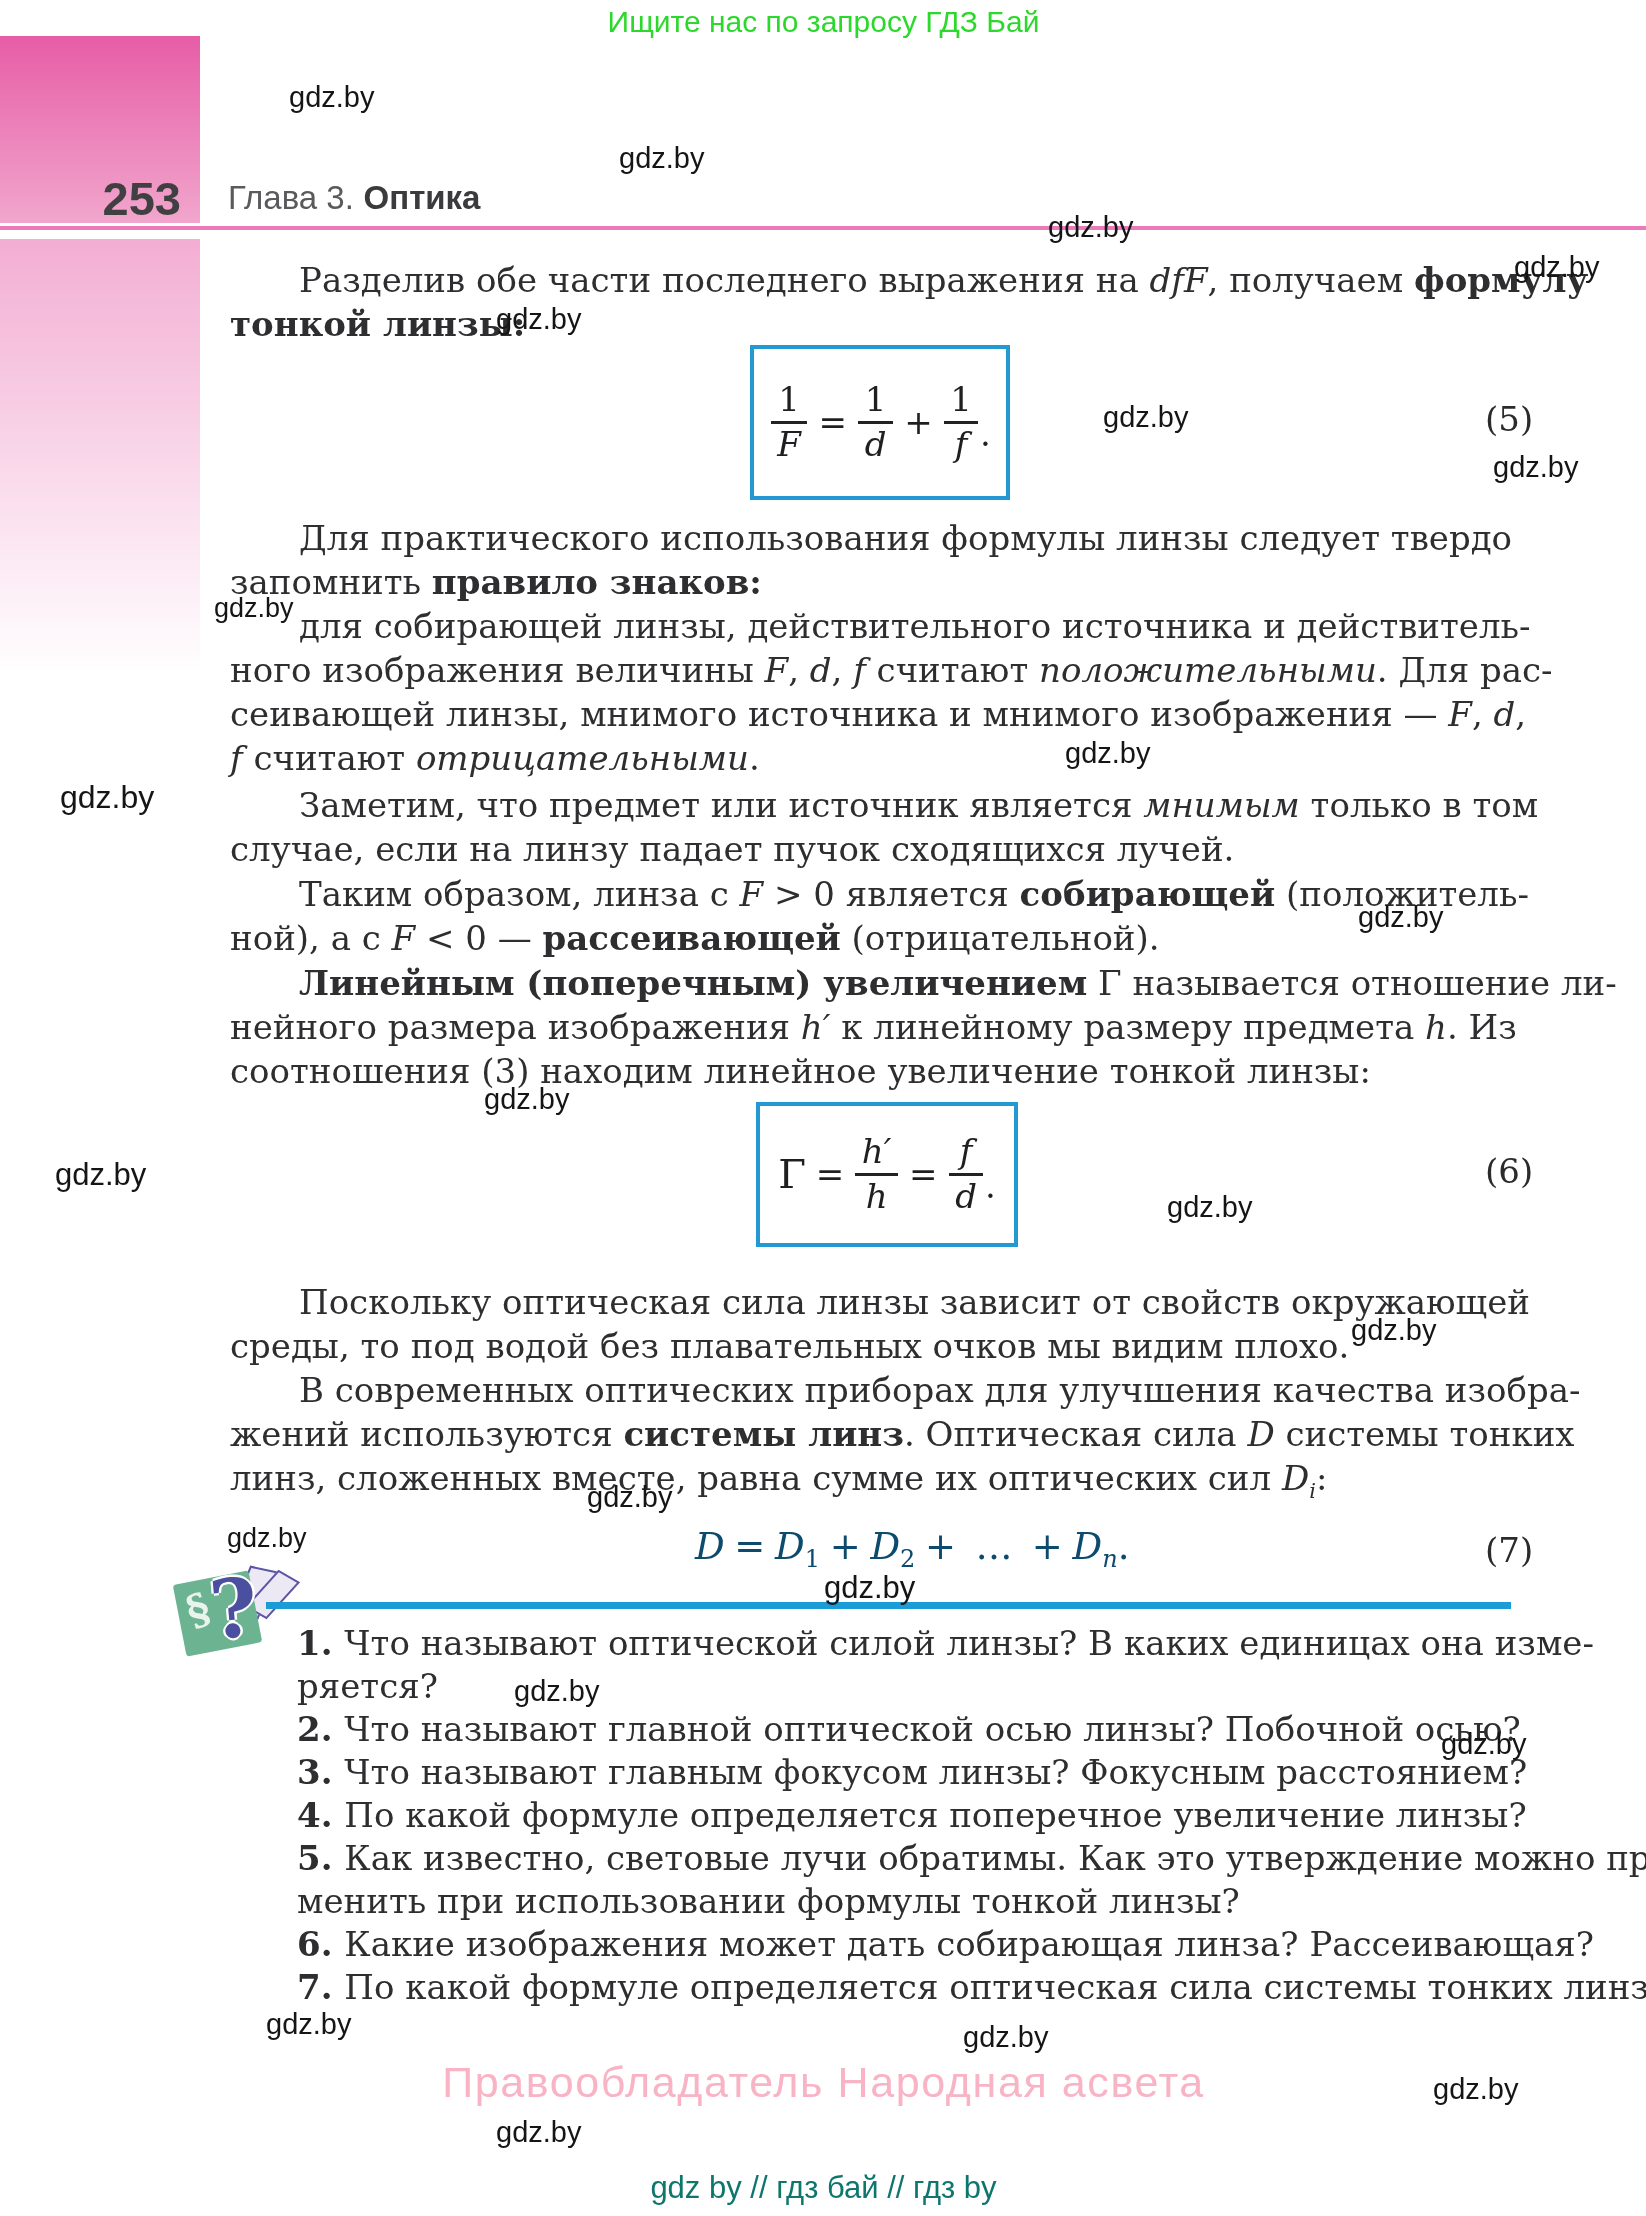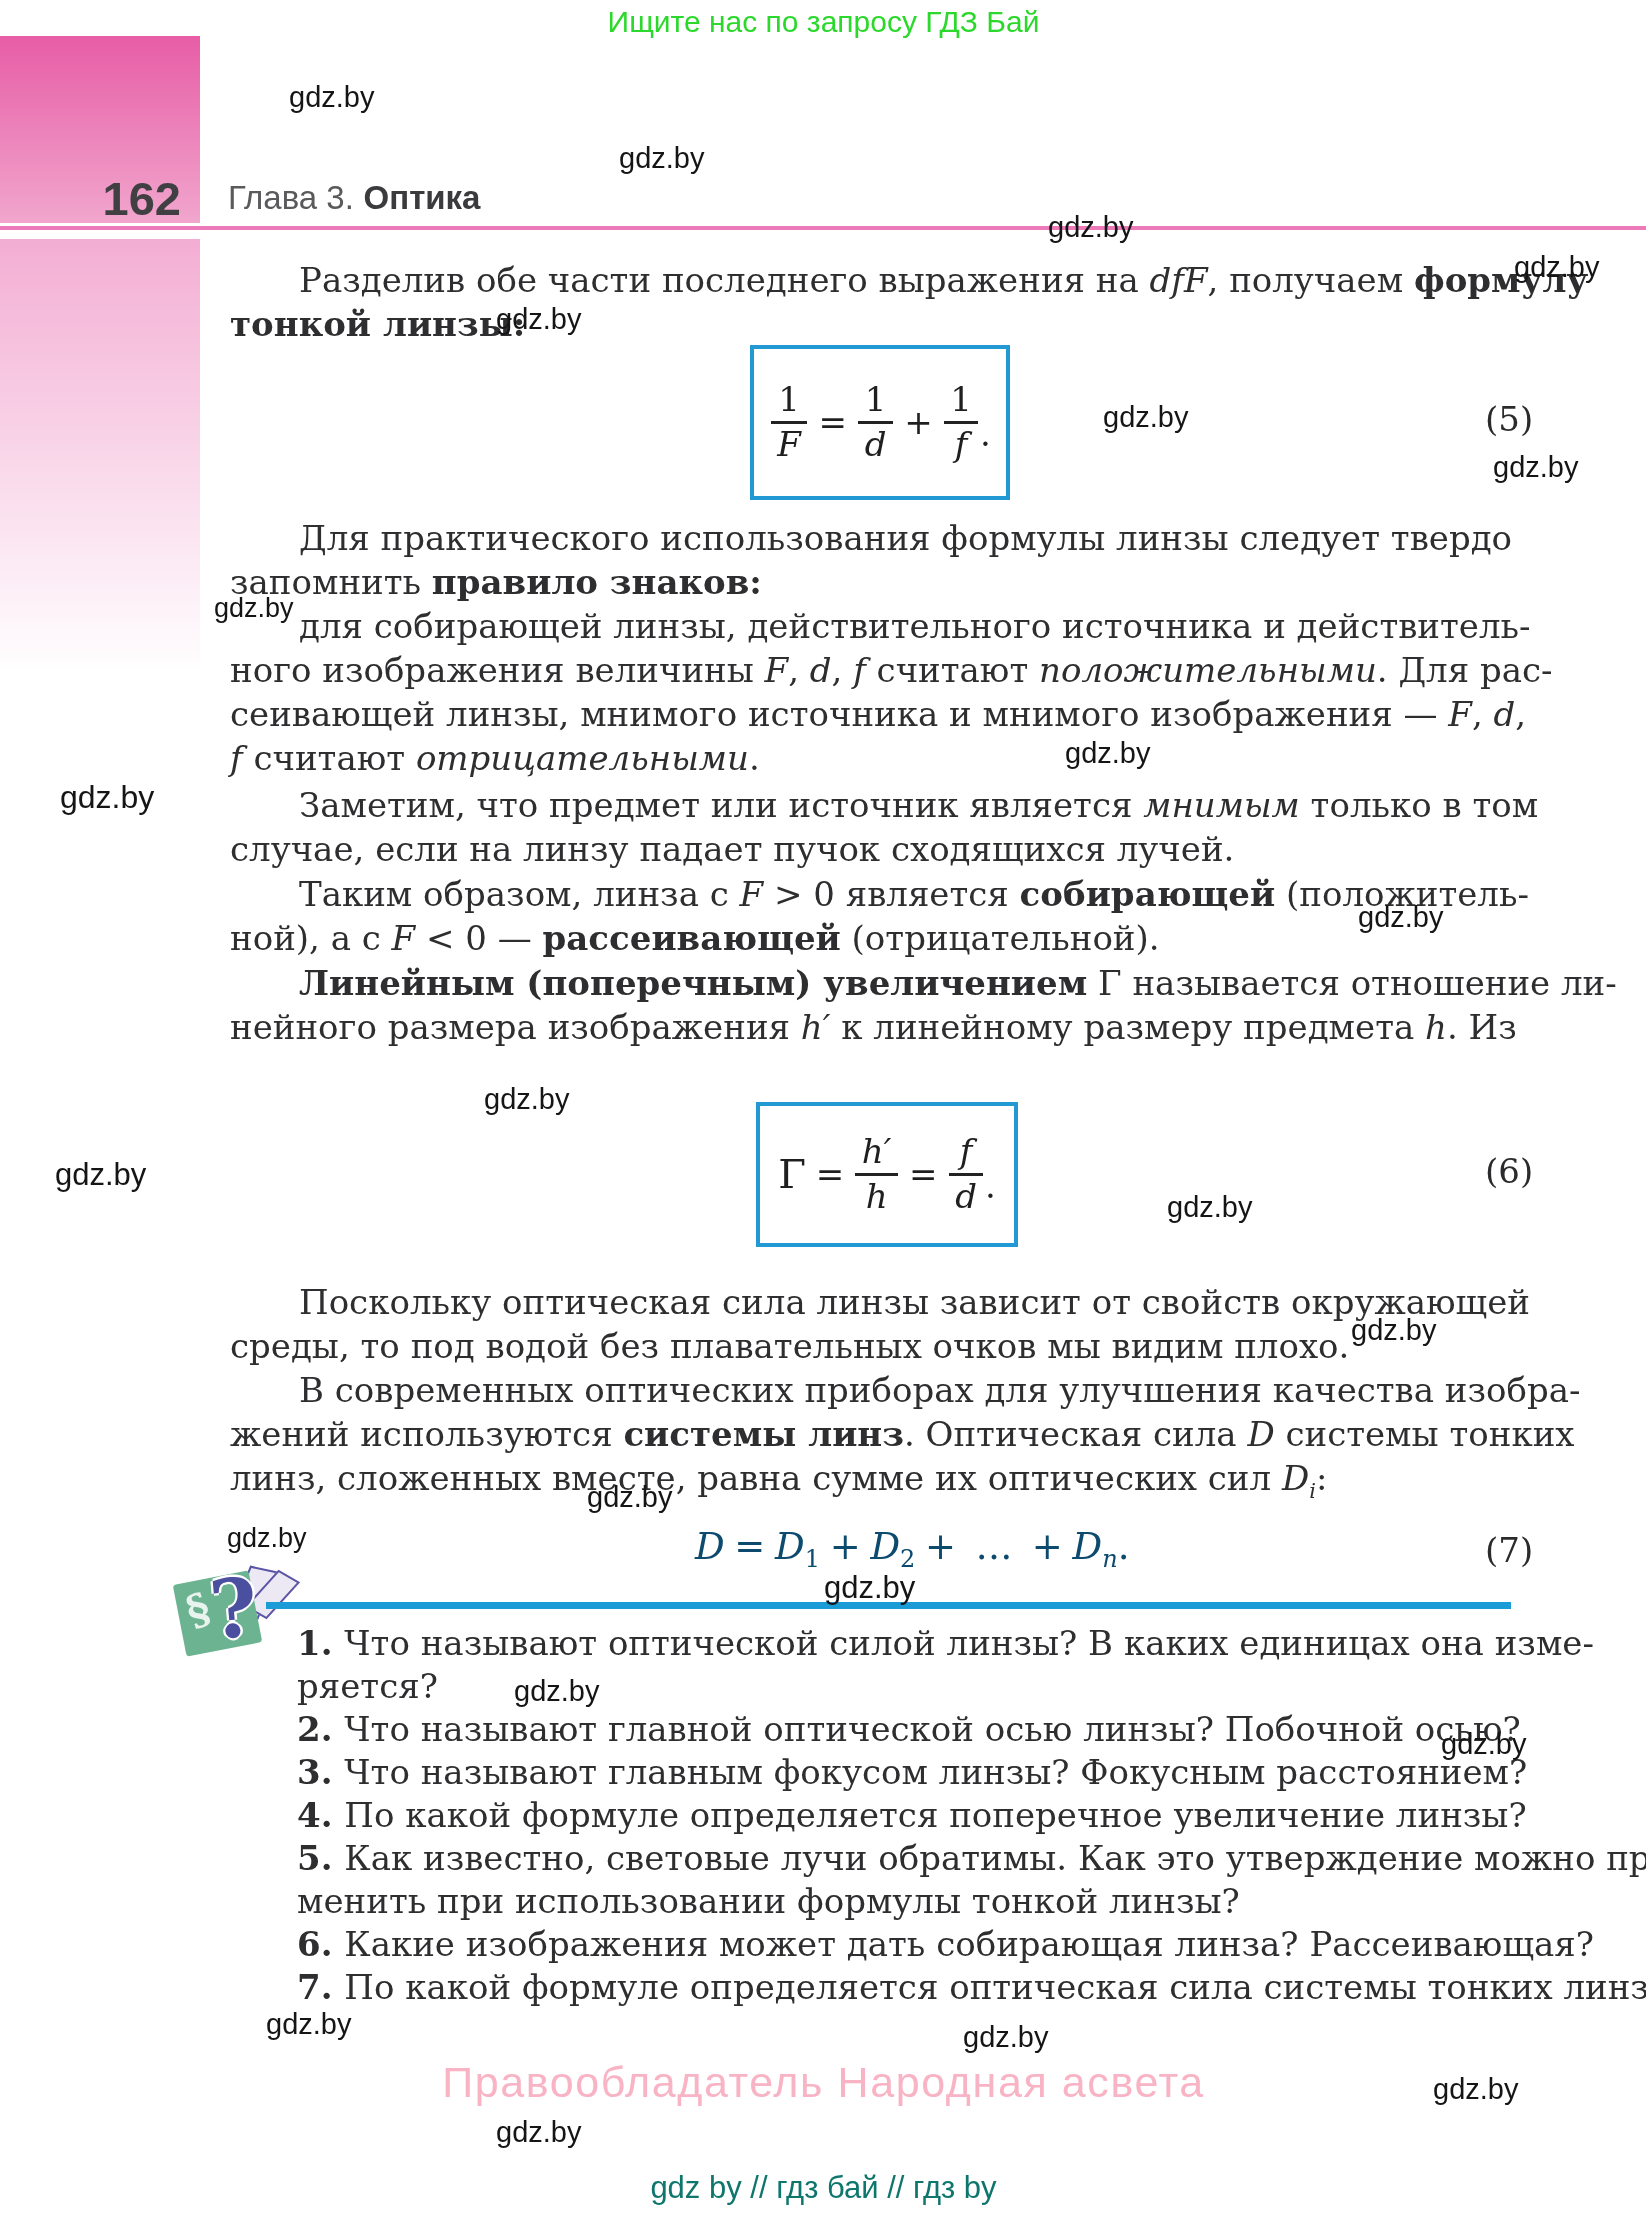--- a/index.html
+++ b/index.html
@@ -82,21 +82,21 @@
 </style>
 </head>
 <body>
 
 <div id="page">
 
   <div id="banner">Ищите нас по запросу ГДЗ Бай</div>
 
   <div id="pink1"></div>
   <div id="pink2"></div>
-  <div id="pagenum">162</div>
+  <div id="pagenum">253</div>
 
   <div id="chapter">
     <span>Глава 3.</span><span class="chb">Оптика</span>
   </div>
   <div id="rule"></div>
 
   <div id="text-layer">
       <div class="para" style="top: 258px;">
         <div class="line jl first"><span class="sn">Разделив обе части последнего выражения на </span><span class="si">dfF</span><span class="sn">, получаем </span><span class="sb">формулу</span></div>
         <div class="line ll"><span class="sb">тонкой линзы:</span></div>
@@ -115,20 +115,21 @@
         <div class="line jl first"><span class="sn">Заметим, что предмет или источник является </span><span class="si">мнимым</span><span class="sn"> только в том</span></div>
         <div class="line ll"><span class="sn">случае, если на линзу падает пучок сходящихся лучей.</span></div>
       </div>
       <div class="para" style="top: 872px;">
         <div class="line jl first"><span class="sn">Таким образом, линза с </span><span class="si">F</span><span class="sn"> &gt; 0 является </span><span class="sb">собирающей</span><span class="sn"> (положитель-</span></div>
         <div class="line ll"><span class="sn">ной), а с </span><span class="si">F</span><span class="sn"> &lt; 0 — </span><span class="sb">рассеивающей</span><span class="sn"> (отрицательной).</span></div>
       </div>
       <div class="para" style="top: 961px;">
         <div class="line jl first"><span class="sb">Линейным (поперечным) увеличением</span><span class="sn"> Γ называется отношение ли-</span></div>
         <div class="line jl"><span class="sn">нейного размера изображения </span><span class="si">h′</span><span class="sn"> к линейному размеру предмета </span><span class="si">h</span><span class="sn">. Из</span></div>
+        <div class="line ll"><span class="sn">соотношения (3) находим линейное увеличение тонкой линзы:</span></div>
       </div>
       <div class="para" style="top: 1280px;">
         <div class="line jl first"><span class="sn">Поскольку оптическая сила линзы зависит от свойств окружающей</span></div>
         <div class="line ll"><span class="sn">среды, то под водой без плавательных очков мы видим плохо.</span></div>
       </div>
       <div class="para" style="top: 1368px;">
         <div class="line jl first"><span class="sn">В современных оптических приборах для улучшения качества изобра-</span></div>
         <div class="line jl"><span class="sn">жений используются </span><span class="sb">системы линз</span><span class="sn">. Оптическая сила </span><span class="si">D</span><span class="sn"> системы тонких</span></div>
         <div class="line ll"><span class="sn">линз, сложенных вместе, равна сумме их оптических сил </span><span class="si">D</span><sub class="ssub">i</sub><span class="sn">:</span></div>
       </div>

